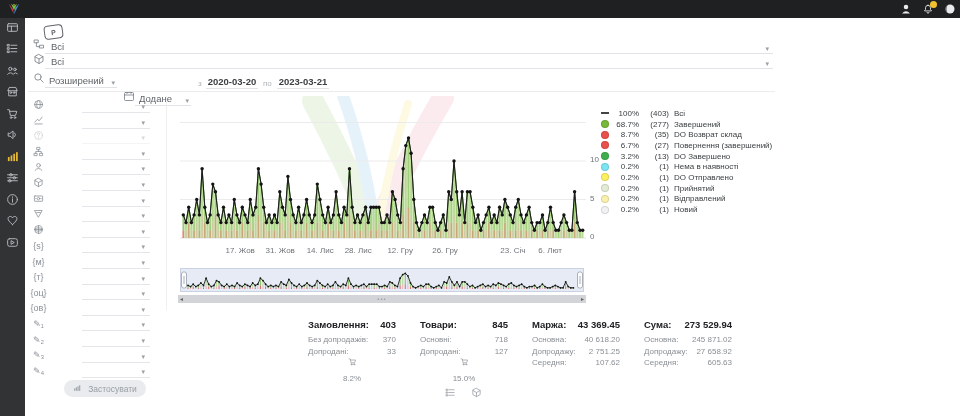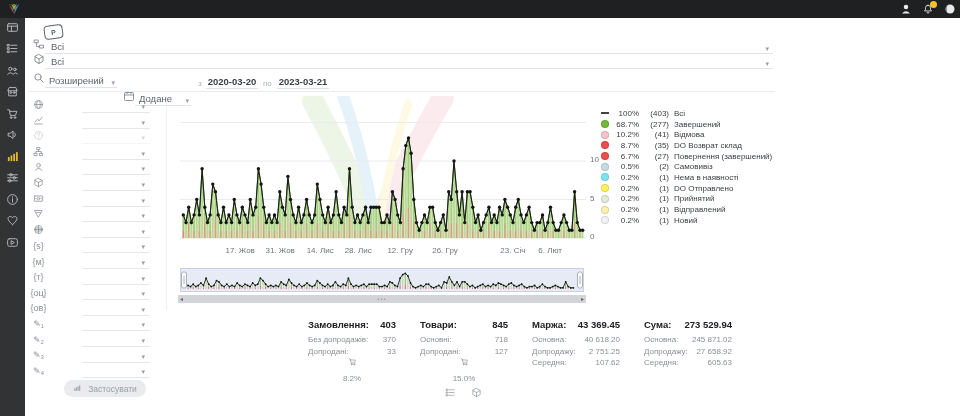--- a/index.html
+++ b/index.html
@@ -851,42 +851,36 @@
       <span class="lg-cnt">(403)</span>
       <span>Всі</span>
     </div>
     <div class="lg-row">
       <span class="lg-sw" style="background:#76b83a;box-shadow:inset 0 0 0 1px rgba(0,0,0,0.12);"></span>
       <span class="lg-pct">68.7%</span>
       <span class="lg-cnt">(277)</span>
       <span>Завершений</span>
     </div>
     <div class="lg-row">
-      <span class="lg-sw" style="background:#f6c3c8;box-shadow:inset 0 0 0 1px rgba(0,0,0,0.12);"></span>
-      <span class="lg-pct">10.2%</span>
-      <span class="lg-cnt">(41)</span>
-      <span>Відмова</span>
-    </div>
-    <div class="lg-row">
       <span class="lg-sw" style="background:#e94f4b;box-shadow:inset 0 0 0 1px rgba(0,0,0,0.12);"></span>
       <span class="lg-pct">8.7%</span>
       <span class="lg-cnt">(35)</span>
       <span>DO Возврат склад</span>
     </div>
     <div class="lg-row">
       <span class="lg-sw" style="background:#e94f4b;box-shadow:inset 0 0 0 1px rgba(0,0,0,0.12);"></span>
       <span class="lg-pct">6.7%</span>
       <span class="lg-cnt">(27)</span>
       <span>Повернення (завершений)</span>
     </div>
     <div class="lg-row">
-      <span class="lg-sw" style="background:#c5dde2;box-shadow:inset 0 0 0 1px rgba(0,0,0,0.12);"></span>
-      <span class="lg-pct">0.5%</span>
-      <span class="lg-cnt">(2)</span>
-      <span>Самовивіз</span>
+      <span class="lg-sw" style="background:#3faf4e;box-shadow:inset 0 0 0 1px rgba(0,0,0,0.12);"></span>
+      <span class="lg-pct">3.2%</span>
+      <span class="lg-cnt">(13)</span>
+      <span>DO Завершено</span>
     </div>
     <div class="lg-row">
       <span class="lg-sw" style="background:#7ce4f2;box-shadow:inset 0 0 0 1px rgba(0,0,0,0.12);"></span>
       <span class="lg-pct">0.2%</span>
       <span class="lg-cnt">(1)</span>
       <span>Нема в наявності</span>
     </div>
     <div class="lg-row">
       <span class="lg-sw" style="background:#fdf05f;box-shadow:inset 0 0 0 1px rgba(0,0,0,0.12);"></span>
       <span class="lg-pct">0.2%</span>

